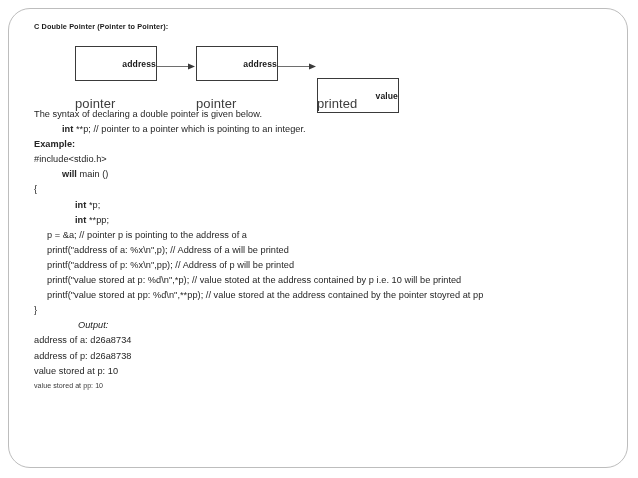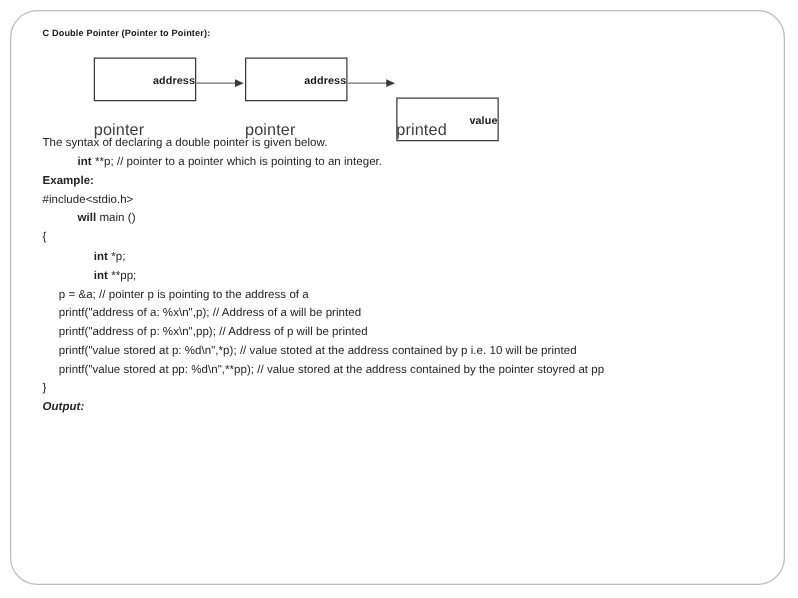--- a/index.html
+++ b/index.html
@@ -101,21 +101,21 @@
   .line {
     font-size: 9.2px;
     line-height: 15.1px;
     color: #242424;
     white-space: pre;
     letter-spacing: 0.04px;
   }
   .line.indent { padding-left: 13px; }
   .line b { font-weight: bold; padding-left: 28px; }
   .line.bold { font-weight: bold; }
-  .line.bolditalic { font-weight: bold; font-style: italic; }
+  .line.bolditalic { font-weight: normal; font-style: italic; margin-left: 44px; }
   .line.small { font-size: 7.1px; line-height: 14px; color: #3a3a3a; }
 </style>
 </head>
 <body>
 
 <div id="slide">
 
   <div id="slide-title">C Double Pointer (Pointer to Pointer):</div>
 
   <div id="diagram">
@@ -162,16 +162,22 @@
         <div class="line indent"><span>p = &amp;a; // pointer p is pointing to the address of a</span></div>
         <div class="line indent"><span>printf("address of a: %x\n",p); // Address of a will be printed</span></div>
         <div class="line indent"><span>printf("address of p: %x\n",pp); // Address of p will be printed</span></div>
         <div class="line indent"><span>printf("value stored at p: %d\n",*p); // value stoted at the address contained by p i.e. 10 will be printed</span></div>
         <div class="line indent"><span>printf("value stored at pp: %d\n",**pp); // value stored at the address contained by the pointer stoyred at pp</span></div>
         <div class="line"><span>}</span></div>
       </div>
 
     <div class="line bolditalic">Output:</div>
 
+    <div id="output-block">
+        <div class="line">address of a: d26a8734</div>
+        <div class="line">address of p: d26a8738</div>
+        <div class="line">value stored at p: 10</div>
+        <div class="line small">value stored at pp: 10</div>
+      </div>
 
   </div>
 
 </div>
 
 </body></html>

